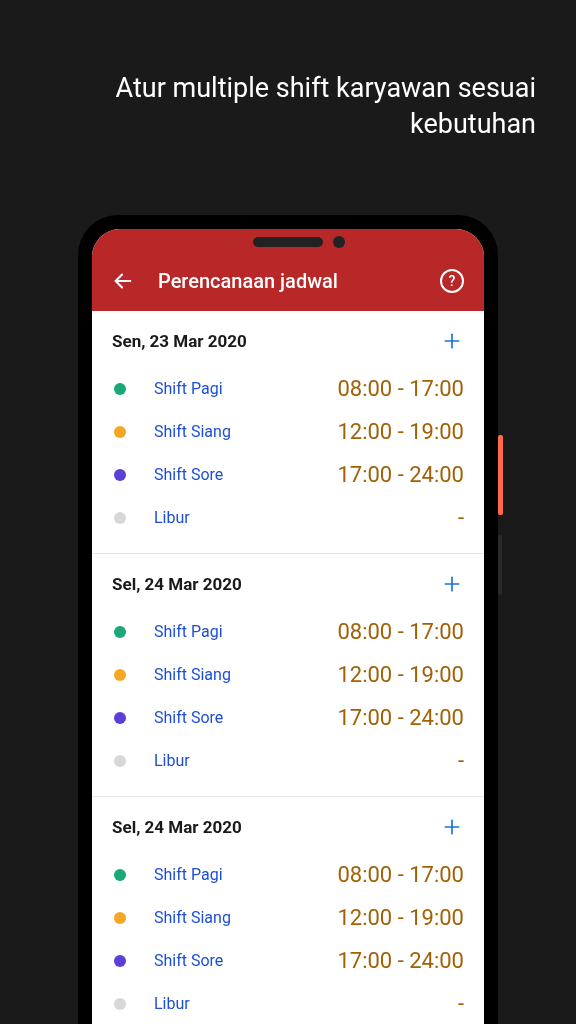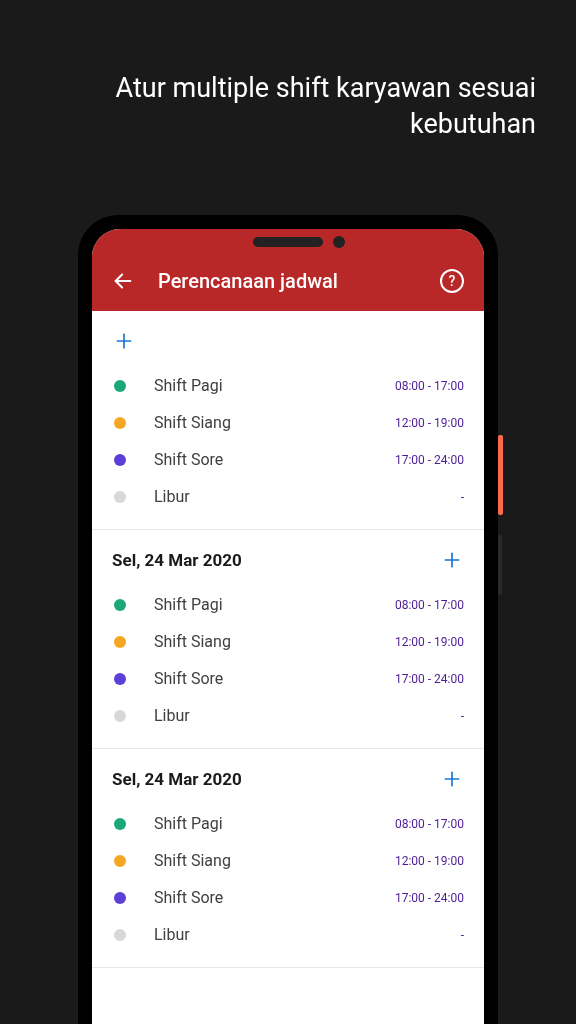--- a/index.html
+++ b/index.html
@@ -151,25 +151,25 @@
     width: 12px;
     height: 12px;
     border-radius: 50%;
     margin-right: 28px;
     margin-left: 2px;
     flex-shrink: 0;
   }
   .shift-name {
     flex: 1;
     font-size: 16px;
-    color: #404040;
+    color: #1d4ed8;
   }
   .shift-time {
-    font-size: 12px;
-    color: #4c1d95;
+    font-size: 22px;
+    color: #a16207;
   }
 </style>
 </head>
 <body>
 
 <div class="headline">Atur multiple shift karyawan sesuai kebutuhan</div>
 
 <div class="phone-frame">
   <div class="phone-notch"></div>
   <div class="phone-side-btn"></div>
@@ -185,20 +185,21 @@
       </div>
       <div class="app-title">Perencanaan jadwal</div>
       <div class="help-btn">
         <span>?</span>
       </div>
     </div>
 
     <div class="content" id="content">
         <div class="day-block">
           <div class="day-header">
+            <div class="day-date">Sen, 23 Mar 2020</div>
             <div class="add-btn">
               <svg width="20" height="20" viewBox="0 0 24 24" fill="none" stroke="#1976d2" stroke-width="2" stroke-linecap="round">
                 <line x1="12" y1="4" x2="12" y2="20"></line>
                 <line x1="4" y1="12" x2="20" y2="12"></line>
               </svg>
             </div>
           </div>
           <div class="shift-row">
             <div class="dot" style="background: rgb(26, 168, 118);"></div>
             <div class="shift-name">Shift Pagi</div>

